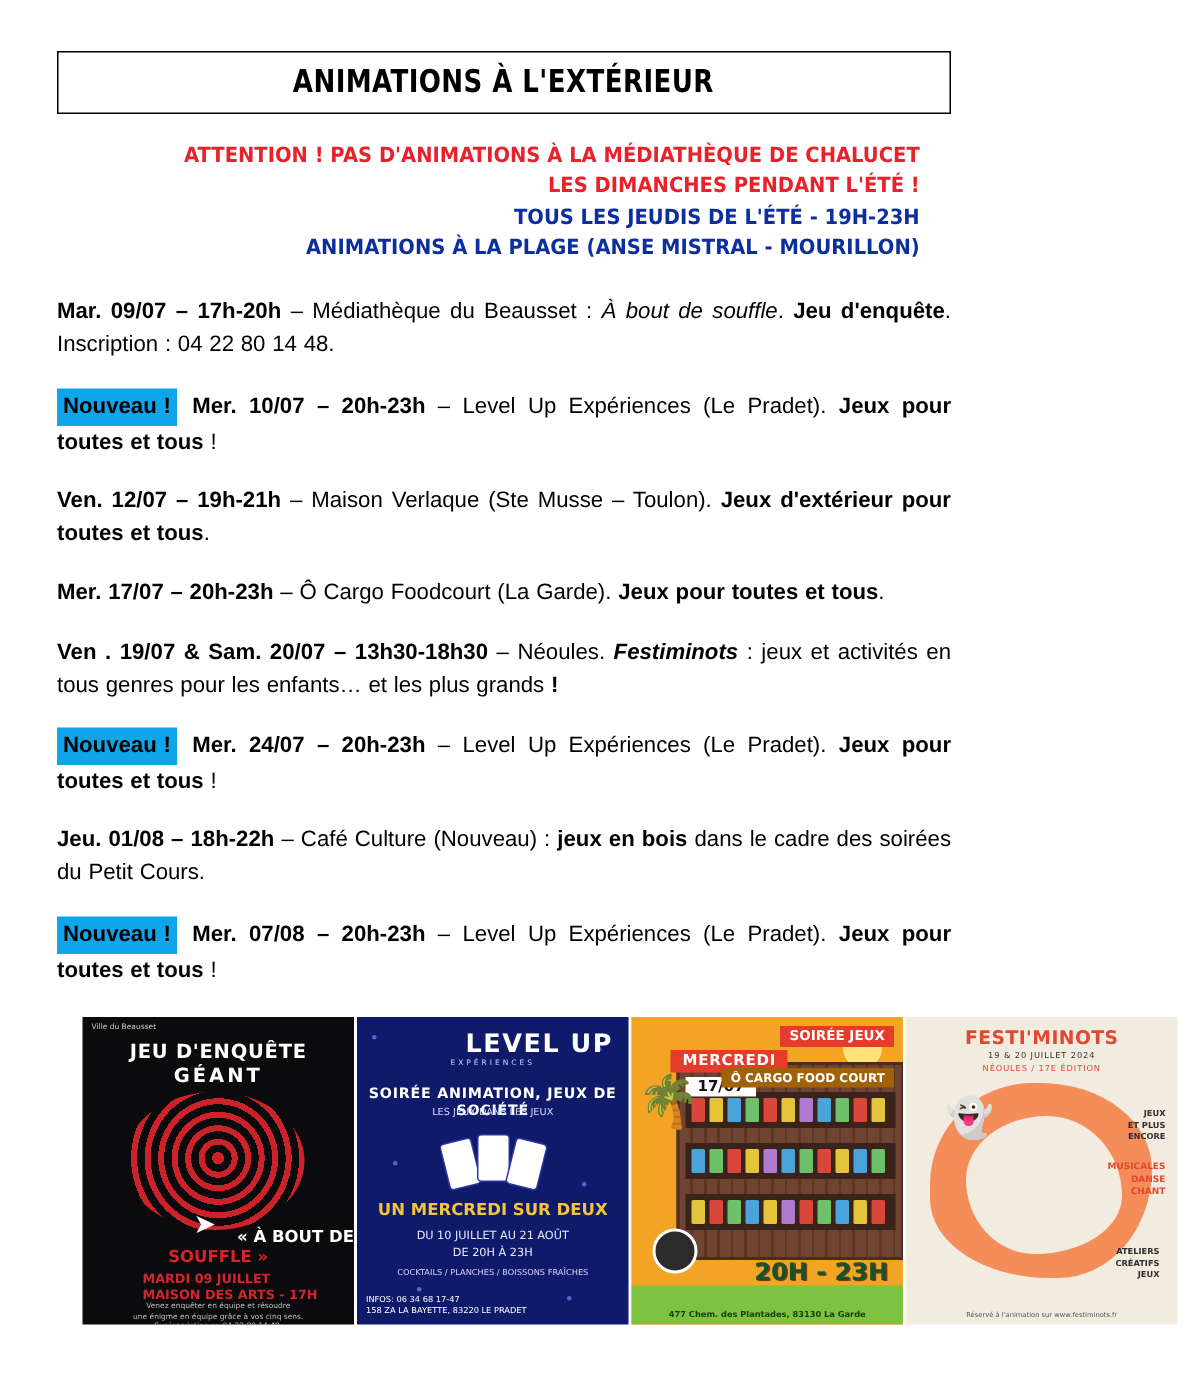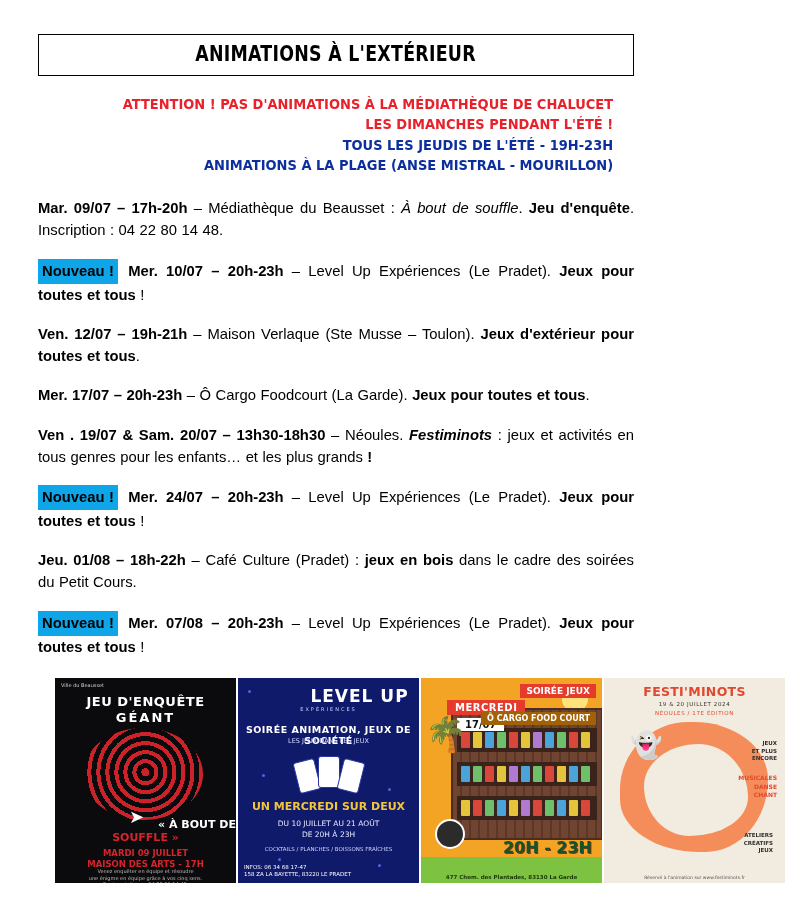--- a/index.html
+++ b/index.html
@@ -120,22 +120,22 @@
   }
   .p1 .t1 {
     position: absolute; top: 140px; width: 100%; text-align: right;
     font-size: 11px; font-weight: bold;
   }
   .p1 .t2 {
     position: absolute; top: 153px; width: 100%; text-align: center;
     font-size: 11px; font-weight: bold; color: #d6242c;
   }
   .p1 .t3 {
-    position: absolute; top: 170px; width: 100%; text-align: center;
-    font-size: 8.5px; font-weight: bold; color: #d6242c; line-height: 1.35;
+    position: absolute; top: 170px; width: 100%; text-align: left;
+    font-size: 8.5px; font-weight: bold; color: #d6242c; line-height: 1.35; padding-left: 40px;
   }
   .p1 .t4 {
     position: absolute; top: 190px; width: 100%; text-align: center;
     font-size: 5px; color: #bdbdbd; line-height: 1.3;
   }
 
   
   .p2 { background: #101a6b; color: #fff; }
   .p2 .lv {
     position: absolute; top: 8px; width: 100%; text-align: center;
@@ -332,21 +332,21 @@
     <p class="entry">
       <span class="b">Ven . 19/07 &amp; Sam. 20/07 – 13h30-18h30</span><span> – </span><span>Néoules. </span><span class="bi">Festiminots</span><span> : jeux et activités en tous genres pour les enfants… et les plus grands </span><span class="b">!</span><span></span>
     </p>
 
     <p class="entry">
       <span class="tag-new">Nouveau !</span>
       <span class="b">Mer. 24/07 – 20h-23h</span><span> – </span><span>Level Up Expériences (Le Pradet). </span><span class="b">Jeux pour toutes et tous</span><span> !</span>
     </p>
 
     <p class="entry">
-      <span class="b">Jeu. 01/08 – 18h-22h</span><span> – </span><span>Café Culture (Pradet) : </span><span class="b">jeux en bois</span><span> dans le cadre des soirées du Petit Cours.</span>
+      <span class="b">Jeu. 01/08 – 18h-22h</span><span> – </span><span>Café Culture (Nouveau) : </span><span class="b">jeux en bois</span><span> dans le cadre des soirées du Petit Cours.</span>
     </p>
 
     <p class="entry">
       <span class="tag-new">Nouveau !</span>
       <span class="b">Mer. 07/08 – 20h-23h</span><span> – </span><span>Level Up Expériences (Le Pradet). </span><span class="b">Jeux pour toutes et tous</span><span> !</span>
     </p>
 
   </div>
 
   <div class="posters">

